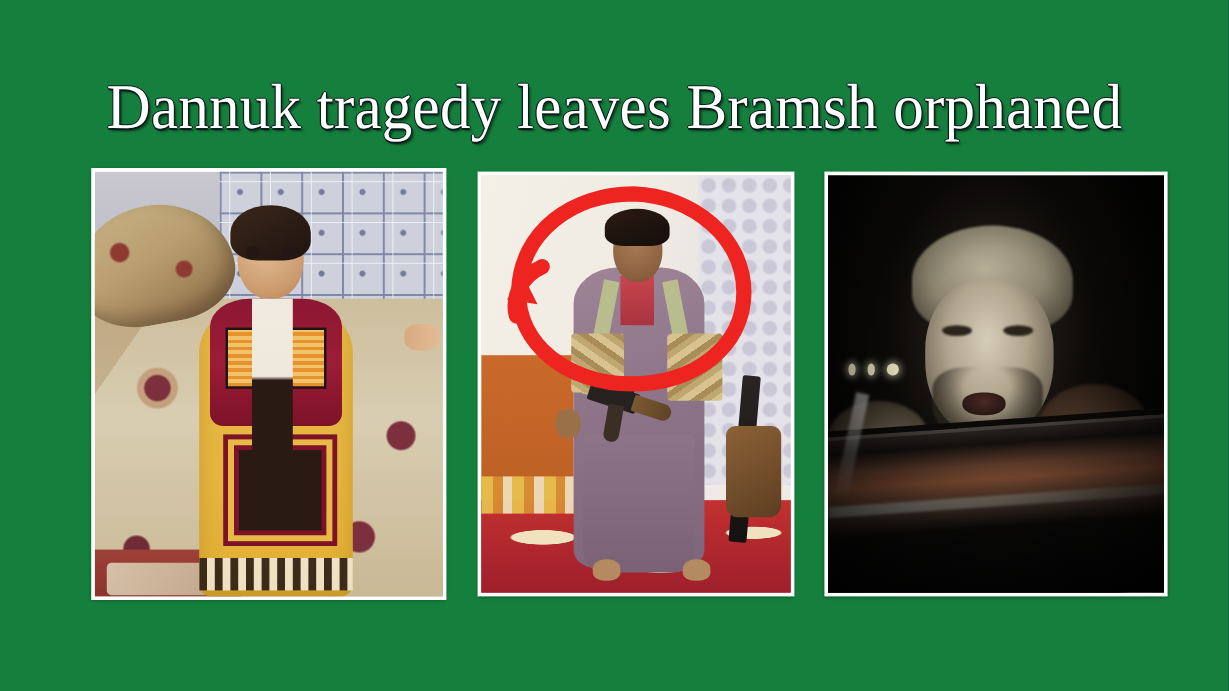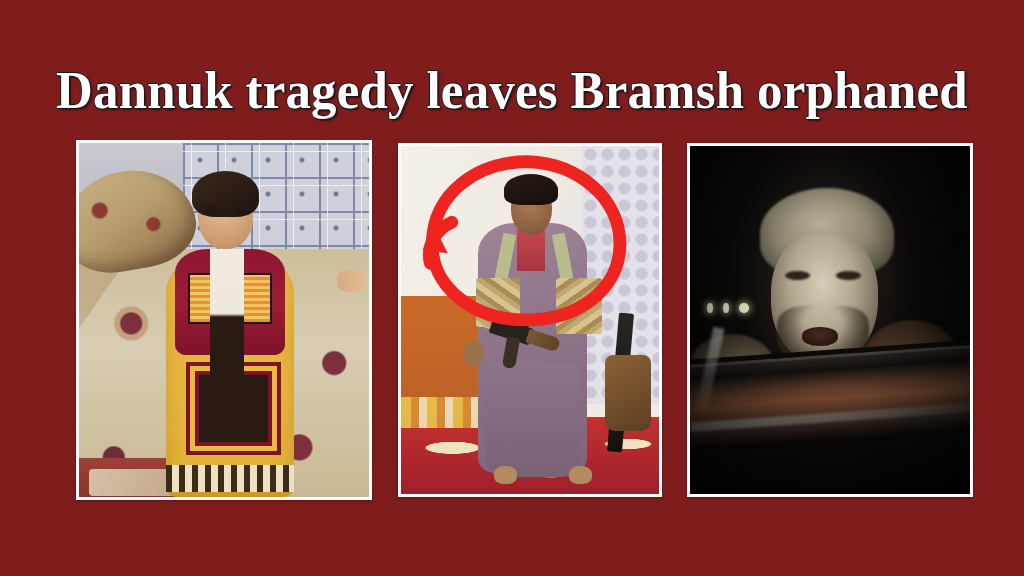--- a/index.html
+++ b/index.html
@@ -434,21 +434,21 @@
     filter: blur(1.5px);
   }
   .p3-vignette {
     position: absolute; inset: 0;
     background: radial-gradient(ellipse at 50% 42%, rgba(0,0,0,0) 30%, rgba(0,0,0,0.55) 78%, rgba(0,0,0,0.85) 100%);
   }
 </style>
 </head>
 <body style="background: rgb(0, 59, 66);">
 
-<div id="stage" style="background: #7f1d1d; font-weight: bold;">
+<div id="stage" style="background: #15803d;">
 
   <div id="headline" style="color: rgb(255, 255, 255);">Dannuk tragedy leaves Bramsh orphaned</div>
 
   <div class="photo" id="photo-child">
     <div class="canvas">
       <div class="p1-bg"></div>
       <div class="p1-tiles"></div>
       <div class="p1-floral"></div>
       <div class="p1-pillow"></div>
       <div class="p1-floor"></div>

